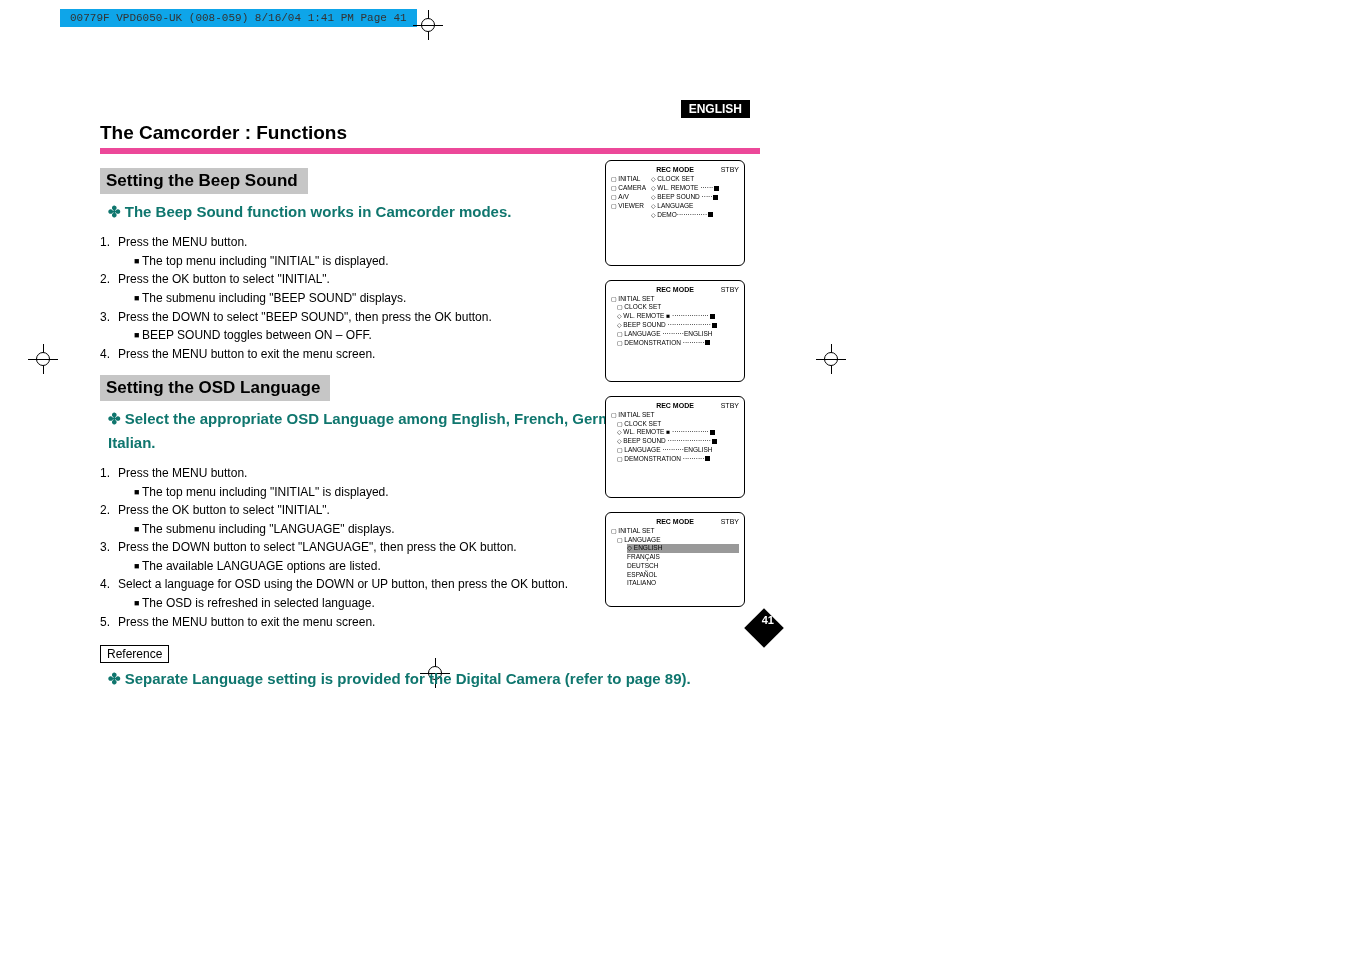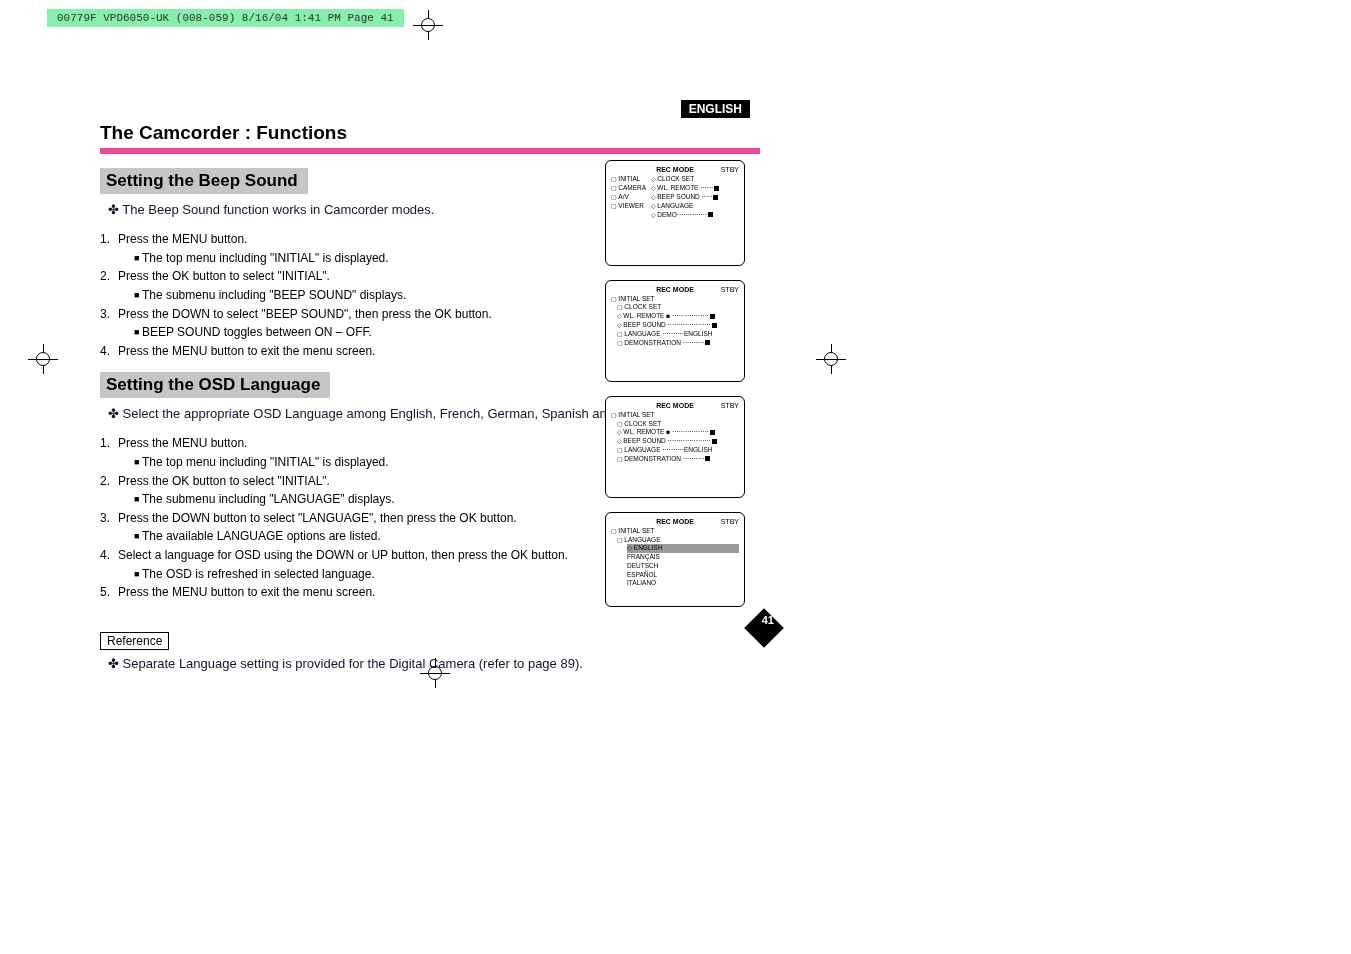--- a/index.html
+++ b/index.html
@@ -6,22 +6,22 @@
     body {
       font-family: Arial, Helvetica, sans-serif;
       background: #fff;
       width: 1351px;
       height: 954px;
       position: relative;
     }
     .header-bar {
       position: absolute;
       top: 9px;
-      left: 47px;
-      background: #86efac;
+      left: 60px;
+      background: #0ea5e9;
       padding: 3px 10px;
       font-size: 11px;
       font-family: "Courier New", monospace;
       color: #333;
     }
     .crop-mark {
       position: absolute;
       width: 30px;
       height: 30px;
     }
@@ -79,32 +79,32 @@
     .section-title {
       display: inline-block;
       background: #c6c6c6;
       font-size: 17px;
       font-weight: bold;
       padding: 3px 10px 3px 6px;
       margin: 4px 0 6px 0;
     }
     ul.bullets { list-style: none; margin: 0 0 10px 8px; }
     ul.bullets li::before { content: "✤ "; }
-    ul.bullets li { font-size: 13px; line-height: 1.55; color: #0f172a; }
+    ul.bullets li { font-size: 15px; line-height: 1.55; color: #0f766e; font-weight: bold; }
     ol.steps { list-style: none; margin: 0 0 8px 0; }
     ol.steps > li { font-size: 12px; line-height: 1.55; color: #000000; }
     ol.steps > li .num { display: inline-block; width: 18px; }
     .sub { margin-left: 34px; font-size: 12px; line-height: 1.55; }
     .sub::before { content: "■ "; font-size: 9px; vertical-align: 1px; }
     .ref-box {
       display: inline-block;
       border: 1px solid #000;
       font-size: 12px;
       padding: 1px 6px;
-      margin-top: 22px;
+      margin-top: 6px;
       margin-bottom: 4px;
     }
     .page-num-tab {
       position: absolute;
       right: -18px;
       top: 514px;
       width: 0; height: 0;
     }
     .page-num-diamond {
       position: absolute;

